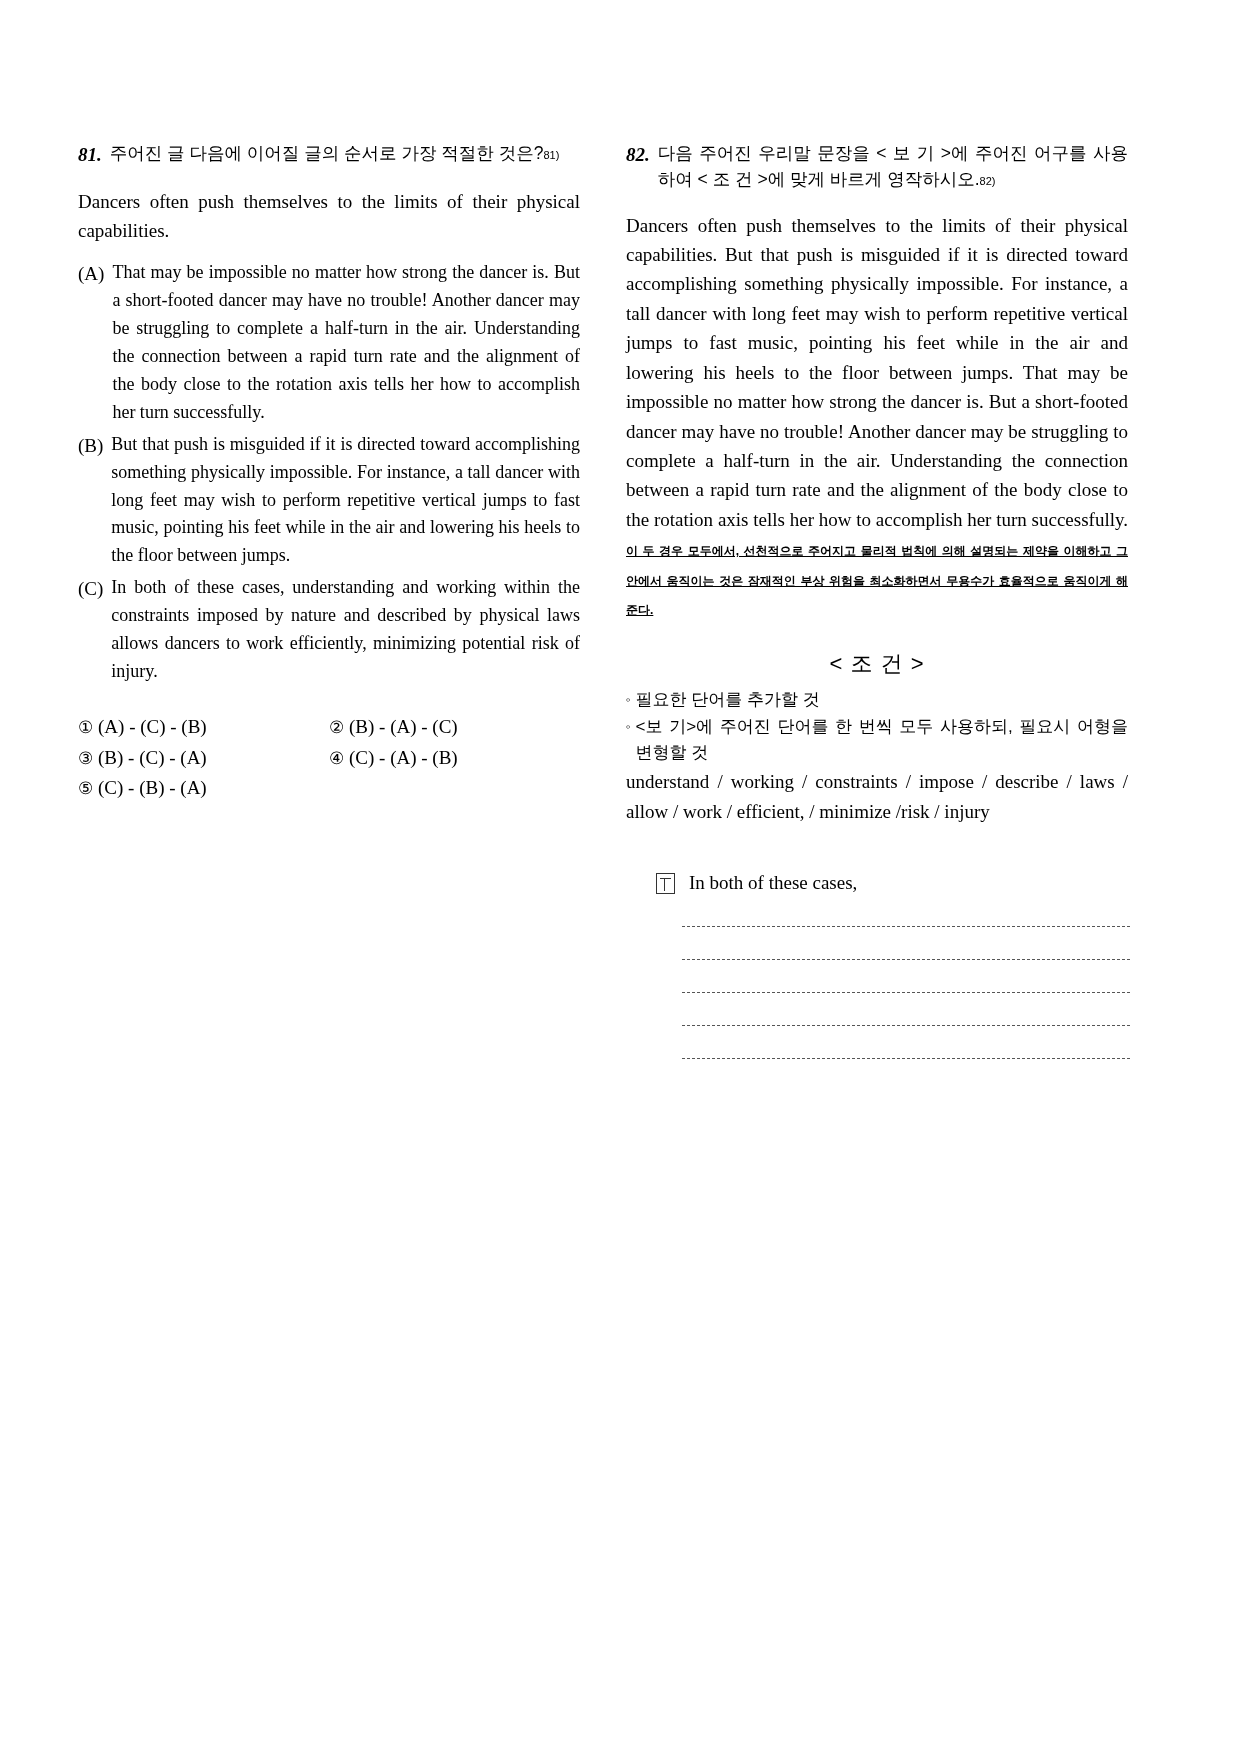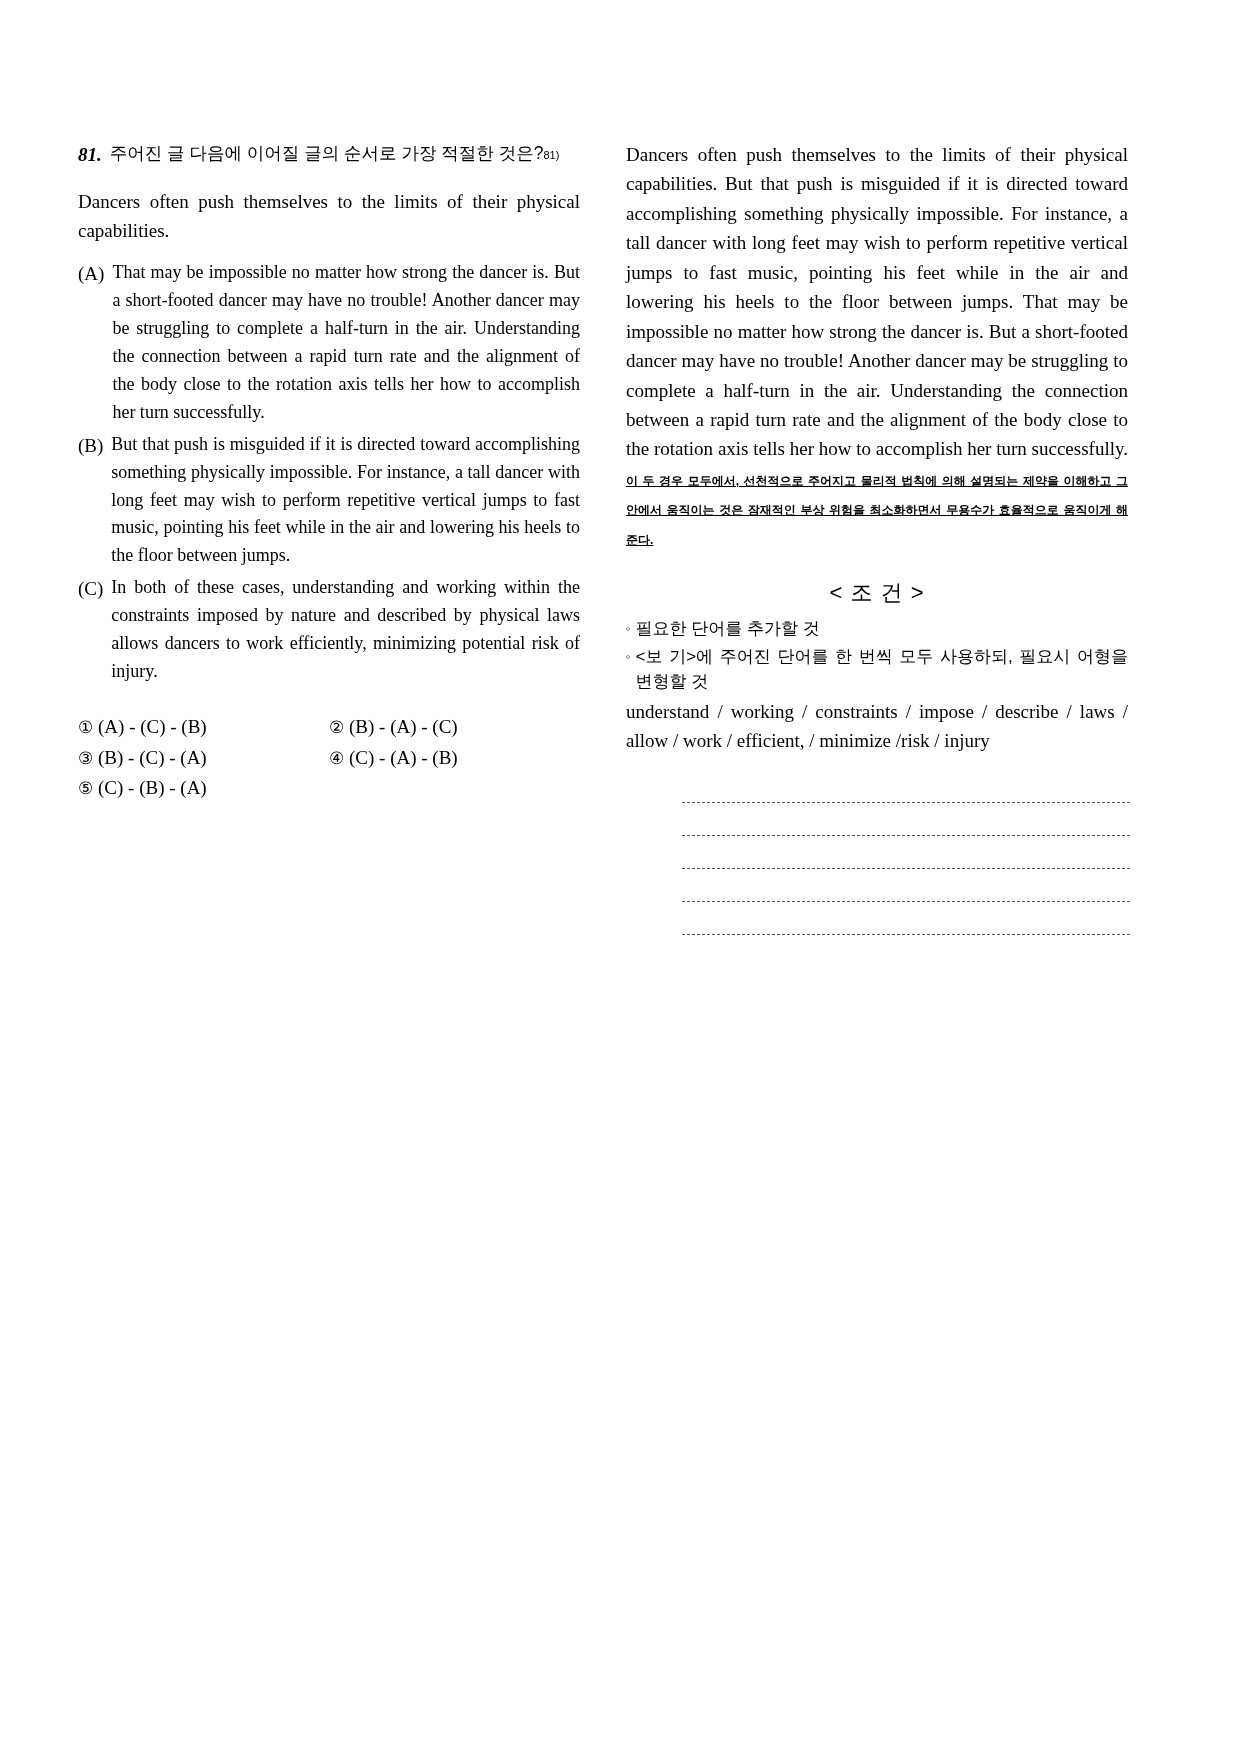--- a/index.html
+++ b/index.html
@@ -225,38 +225,46 @@
         <div class="answer">
           <span class="circ">⑤</span>
           <span>(C) - (B) - (A)</span>
         </div>
       </div>
 
     </div>
 
     <div class="col">
 
+      <div class="q-head">
+        <span class="q-num">82.</span>
+        <span class="q-text"><span>다음 주어진 우리말 문장을 &lt; 보 기 &gt;에 주어진 어구를 사용하여 &lt; 조 건 &gt;에 맞게 바르게 영작하시오.</span><span class="q-sup">82)</span></span>
+      </div>
 
       <p class="passage"><span>Dancers often push themselves to the limits of their physical capabilities. But that push is misguided if it is directed toward accomplishing something physically impossible. For instance, a tall dancer with long feet may wish to perform repetitive vertical jumps to fast music, pointing his feet while in the air and lowering his heels to the floor between jumps. That may be impossible no matter how strong the dancer is. But a short-footed dancer may have no trouble! Another dancer may be struggling to complete a half-turn in the air. Understanding the connection between a rapid turn rate and the alignment of the body close to the rotation axis tells her how to accomplish her turn successfully.</span> <span class="underline-ko">이 두 경우 모두에서, 선천적으로 주어지고 물리적 법칙에 의해 설명되는 제약을 이해하고 그 안에서 움직이는 것은 잠재적인 부상 위험을 최소화하면서 무용수가 효율적으로 움직이게 해 준다.</span></p>
 
       <div class="center-title">&lt; 조 건 &gt;</div>
 
       <div class="cond-item">
         <span class="cond-bullet">◦</span>
         <span class="cond-text">필요한 단어를 추가할 것</span>
       </div>
       <div class="cond-item">
         <span class="cond-bullet">◦</span>
         <span class="cond-text">&lt;보 기&gt;에 주어진 단어를 한 번씩 모두 사용하되, 필요시 어형을 변형할 것</span>
       </div>
 
 
       <div class="wordbank">understand / working / constraints / impose / describe / laws / allow / work / efficient, / minimize /risk / injury</div>
 
       <div class="write-area">
+        <div class="write-head">
+          <span class="pencil-box"></span>
+          <span>In both of these cases,</span>
+        </div>
         <div class="dashline"></div>
         <div class="dashline"></div>
         <div class="dashline"></div>
         <div class="dashline"></div>
         <div class="dashline"></div>
       </div>
 
     </div>
 
   </div>

